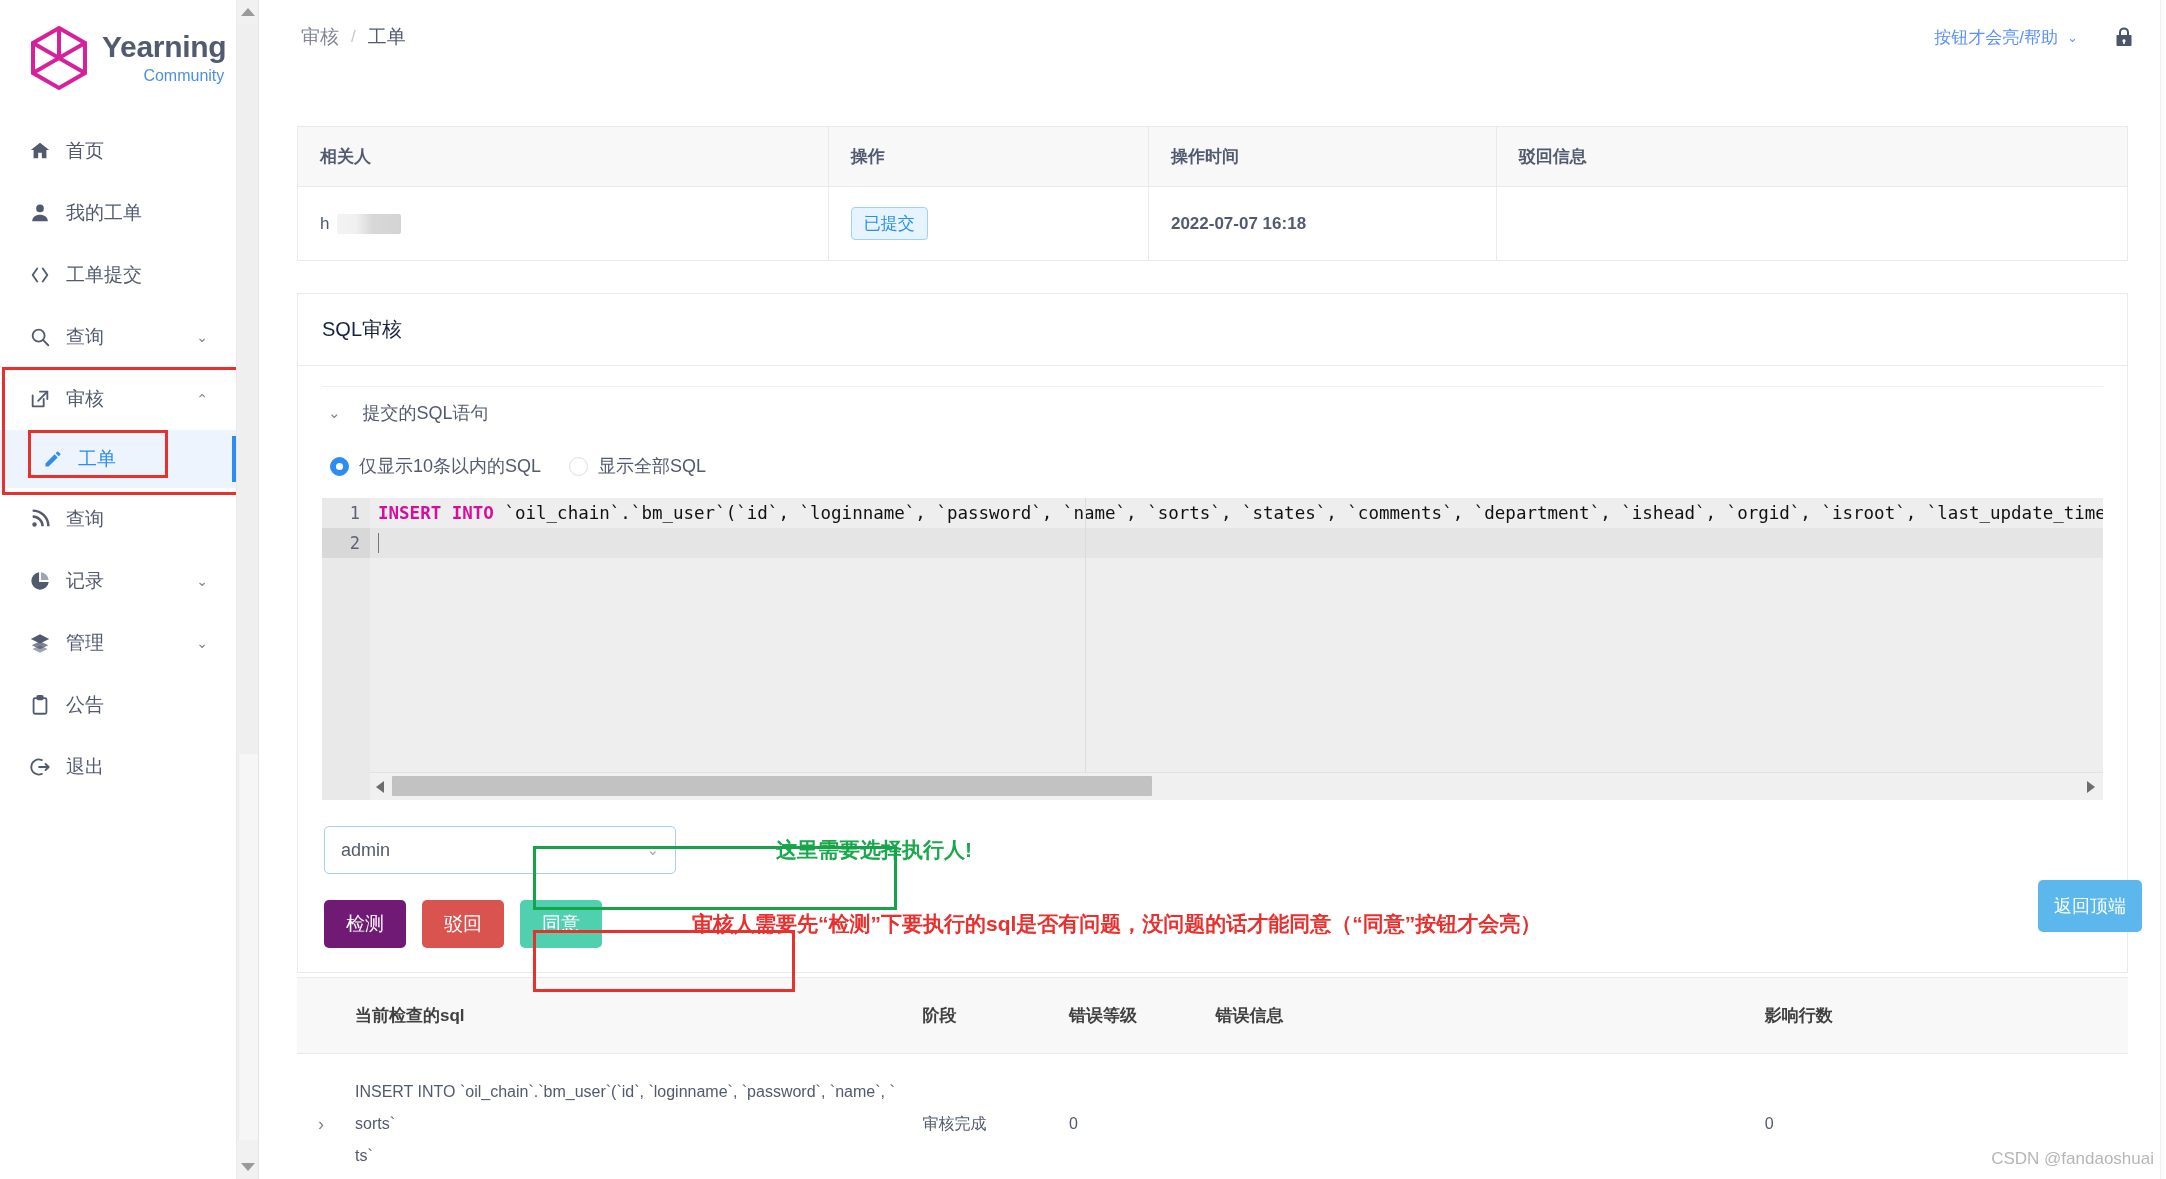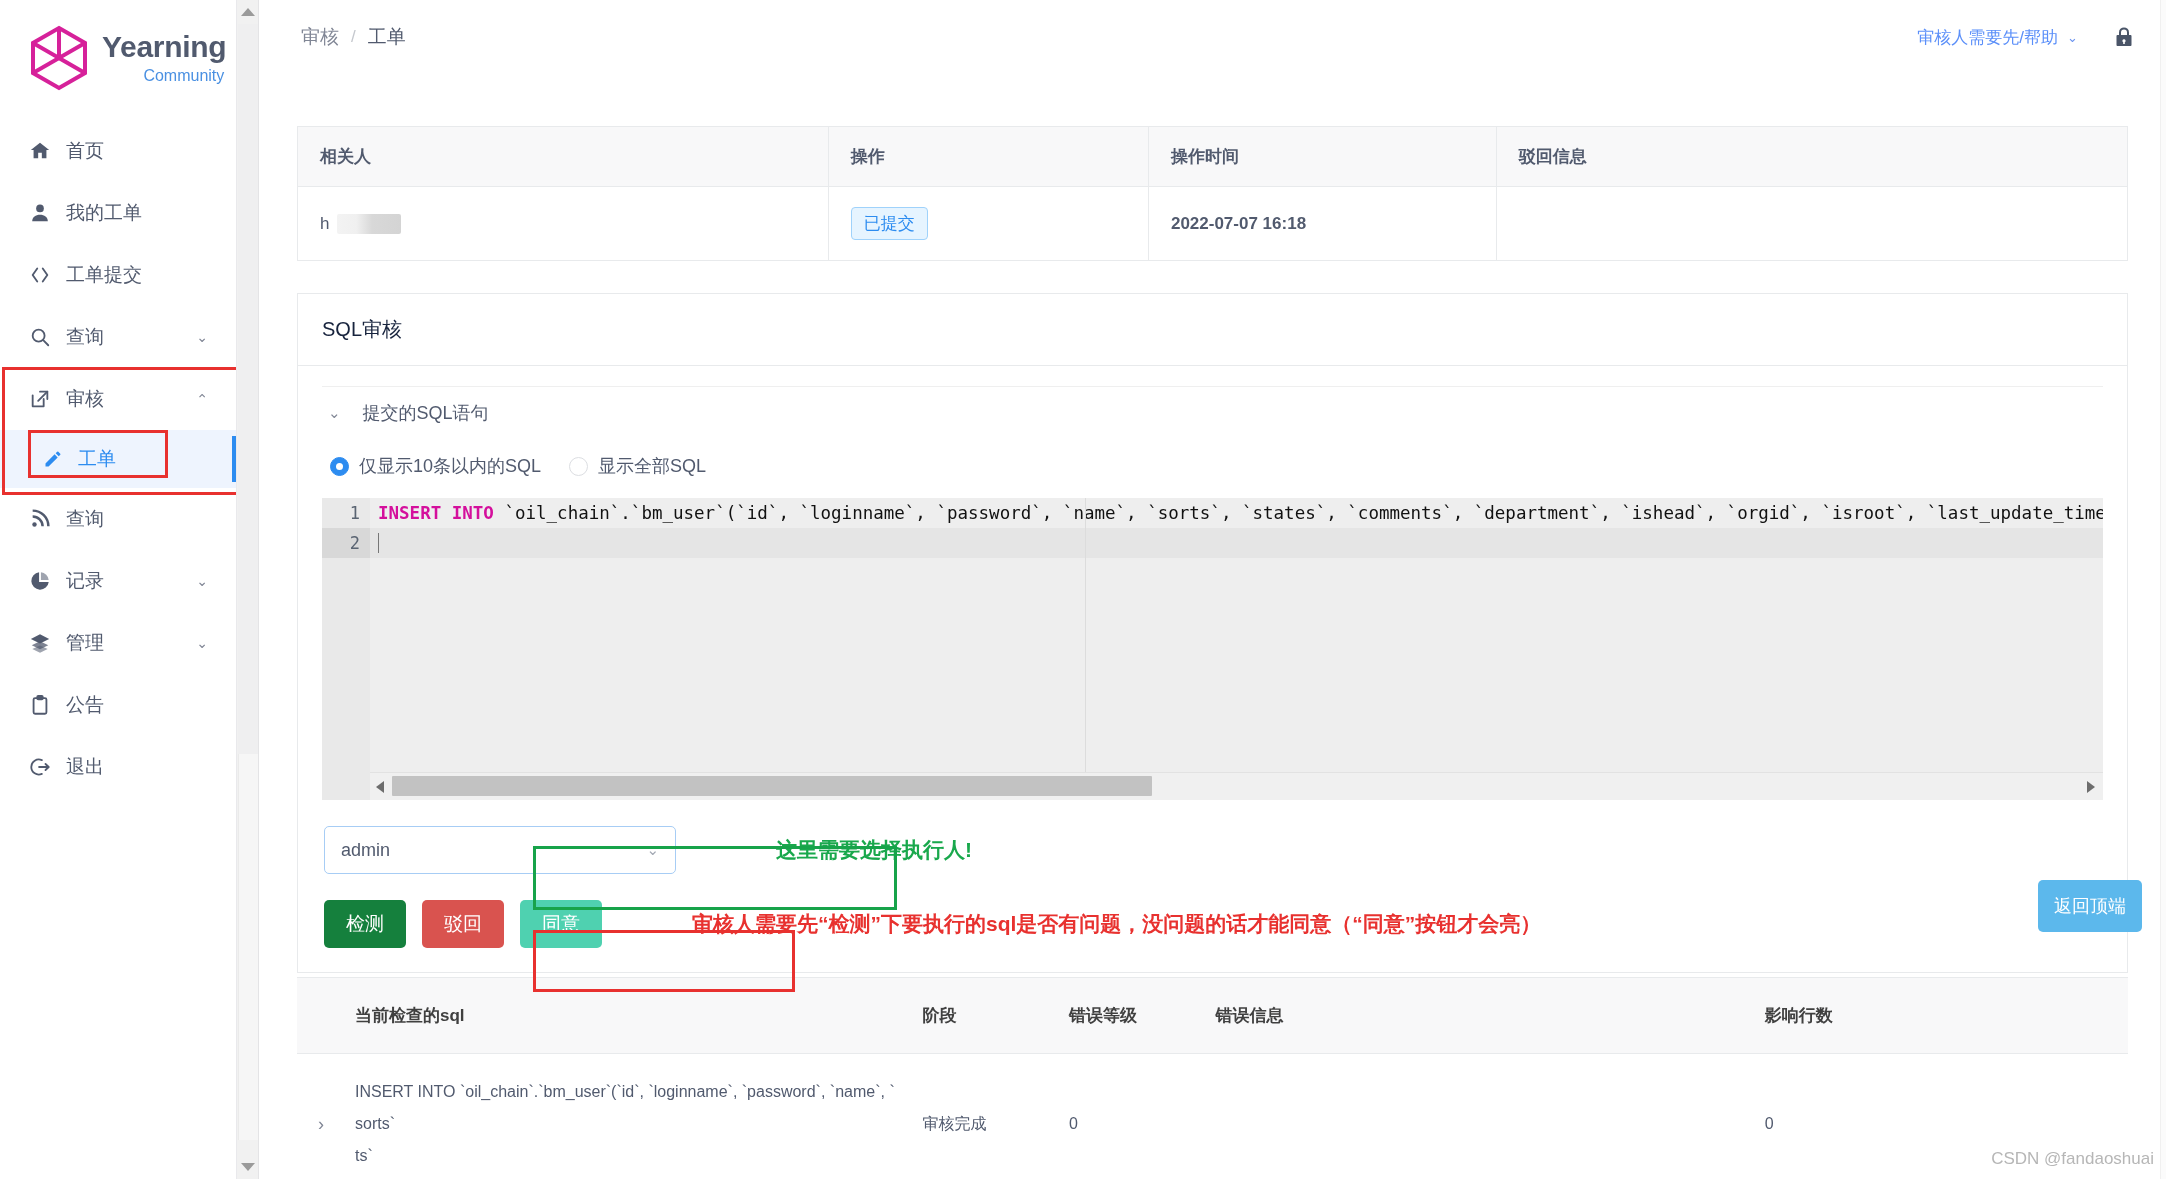--- a/index.html
+++ b/index.html
@@ -341,21 +341,21 @@
 
   
   .btn-row { display: flex; align-items: center; padding: 26px 2px 24px 2px; gap: 16px; position: relative; }
   .btn {
     border: none; border-radius: 5px;
     color: #fff; font-size: 19px;
     padding: 11px 22px;
     cursor: pointer;
     font-family: inherit;
   }
-  .btn.check { background: #15803d; }
+  .btn.check { background: #701a75; }
   .btn.reject { background: #d9534f; }
   .btn.agree { background: #4fd1b0; }
   .anno-red-text {
     margin-left: 74px;
     color: #e8312f;
     font-weight: bold;
     font-size: 21px;
     white-space: nowrap;
   }
 
@@ -565,21 +565,21 @@
   <section class="main">
 
     <header class="topbar">
       <div class="crumb">
         <span class="c1">审核</span>
         <span class="sep">/</span>
         <span class="c2">工单</span>
       </div>
       <div class="topbar-right">
         <div class="sponsor">
-          <span>审核人需要先/帮助</span>
+          <span>按钮才会亮/帮助</span>
           <span class="chev">⌄</span>
         </div>
         <div class="lock-icon">
           <svg viewBox="0 0 24 24" width="24" height="26" fill="#4a5568">
               <path d="M7 10V7.4a5 5 0 0110 0V10h1.6a.9.9 0 01.9.9v9.2a.9.9 0 01-.9.9H5.4a.9.9 0 01-.9-.9v-9.2a.9.9 0 01.9-.9zm2 0h6V7.4a3 3 0 10-6 0zm3 4.2a1.6 1.6 0 00-.8 3v1.7h1.6v-1.7a1.6 1.6 0 00-.8-3z"></path>
             </svg>
         </div>
       </div>
     </header>
 

